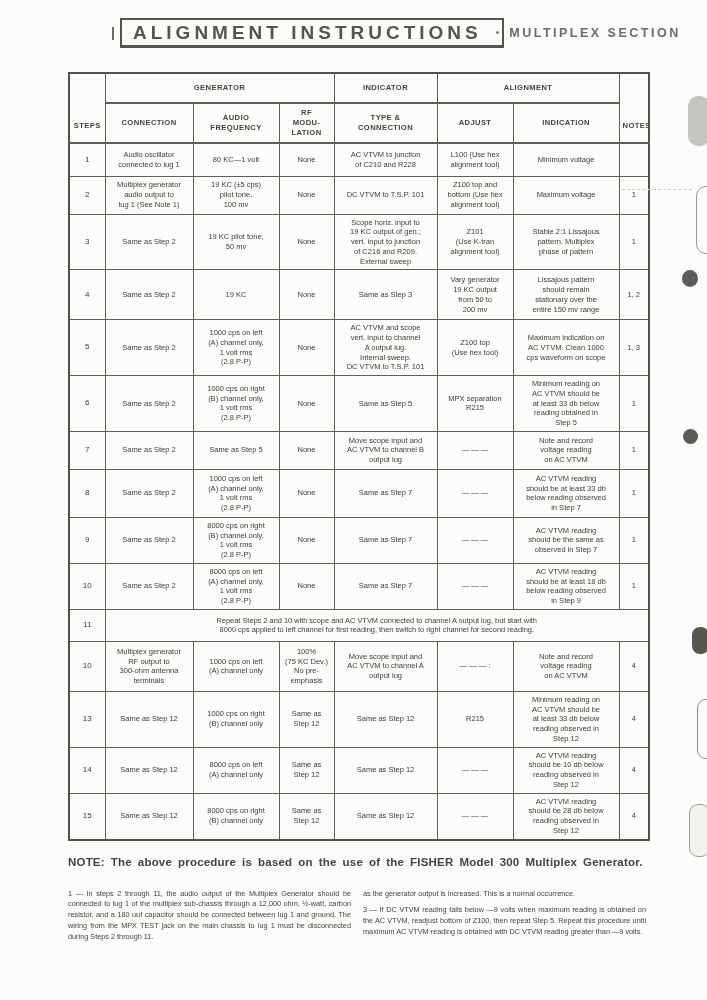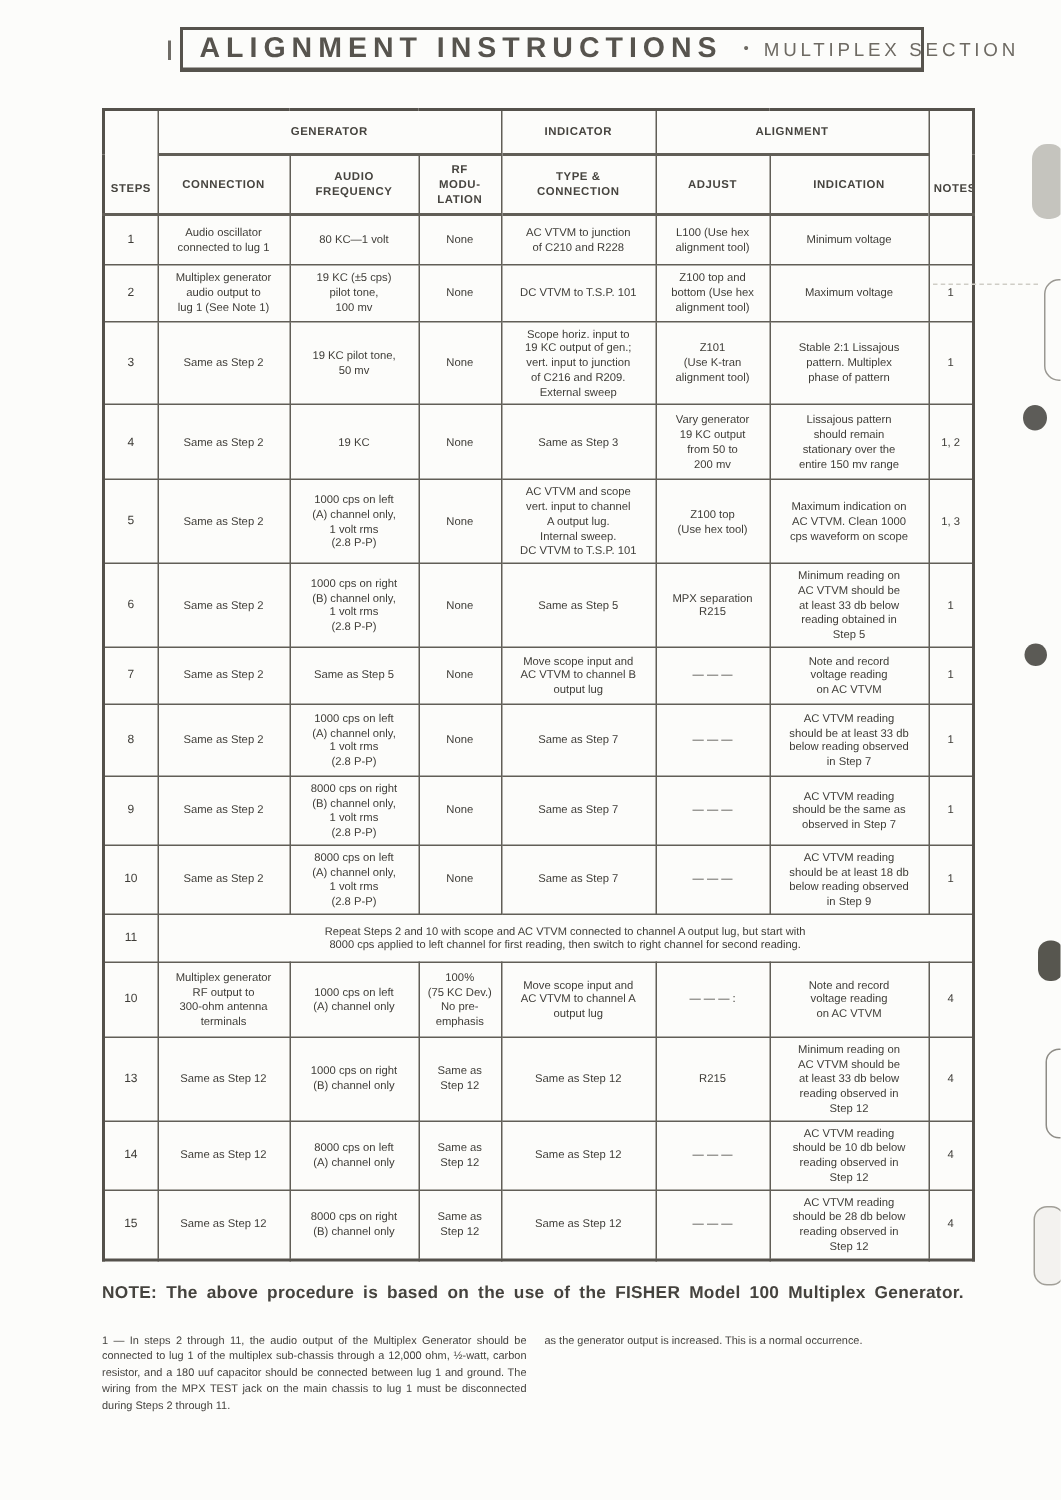--- a/index.html
+++ b/index.html
@@ -5,28 +5,28 @@
   html,body{margin:0;padding:0;}
   body{
     width:707px;height:1000px;position:relative;overflow:hidden;
     background:#fcfcfa;
     font-family:"Liberation Sans","DejaVu Sans",sans-serif;
     color:#3e3c37;
     -webkit-font-smoothing:antialiased;
   }
   
   .title-box{
-    position:absolute;left:120px;top:18px;width:496px;height:30px;
+    position:absolute;left:120px;top:18px;width:384px;height:30px;
     border:2px solid #56534d;border-bottom-width:3px;
     display:flex;align-items:center;padding-left:11px;box-sizing:border-box;
     background:#fcfcfa;
   }
   .title-main{font-size:19px;font-weight:600;letter-spacing:4px;color:#57544e;white-space:nowrap;}
   .title-sep{font-size:10px;color:#6e6a63;margin:0 10px 0 14px;}
-  .title-sub{font-size:12.5px;font-weight:400;letter-spacing:2.5px;color:#6e6a63;white-space:nowrap;}
+  .title-sub{font-size:12.5px;font-weight:700;letter-spacing:2.5px;color:#6e6a63;white-space:nowrap;}
   .tick{position:absolute;left:112px;top:27px;width:2px;height:13px;background:#6f6c66;}
   
   .content{position:absolute;left:68px;top:72px;width:580px;}
   table{border-collapse:collapse;table-layout:fixed;width:580px;border:2px solid #54514b;background:#fcfcfa;}
   th,td{border:1px solid #615e57;padding:3px 3px;text-align:center;vertical-align:middle;
         font-size:7.5px;line-height:1.3;white-space:pre-line;color:#3e3c37;overflow:hidden;}
   thead th{font-weight:bold;letter-spacing:.4px;font-size:7.6px;color:#46443f;}
   .hrow1 th{height:22px;border-bottom-width:2px;}
   .hrow2 th{height:32px;border-bottom-width:2px;}
   .rowspan-h{vertical-align:bottom;padding-bottom:11px;}
@@ -336,28 +336,29 @@
           <td class="c-4">— — —</td>
           <td class="c-5">AC VTVM reading
 should be 28 db below
 reading observed in
 Step 12</td>
           <td class="c-6">4</td>
         </tr>
       </tbody>
   </table>
 
-  <div class="note-line">NOTE: The above procedure is based on the use of the FISHER Model 100 Multiplex Generator.</div>
+  <div class="note-line">NOTE: The above procedure is based on the use of the FISHER Model 300 Multiplex Generator.</div>
 
   <div class="footnotes">
     <div class="fcol">
       <p>1 — In steps 2 through 11, the audio output of the Multiplex Generator should be connected to lug 1 of the multiplex sub-chassis through a 12,000 ohm, ½-watt, carbon resistor, and a 180 uuf capacitor should be connected between lug 1 and ground. The wiring from the MPX TEST jack on the main chassis to lug 1 must be disconnected during Steps 2 through 11.</p>
     </div>
     <div class="fcol">
       <p>as the generator output is increased. This is a normal occurrence.</p>
+      <p>3 — If DC VTVM reading falls below —9 volts when maximum reading is obtained on the AC VTVM, readjust bottom of Z100, then repeat Step 5. Repeat this procedure until maximum AC VTVM reading is obtained with DC VTVM reading greater than —9 volts.</p>
     </div>
   </div>
 </div>
 
 <div class="scan-line"></div>
 <div class="hole h1"></div>
 <div class="hole h2"></div>
 <div class="hole h3"></div>
 <div class="hole h4"></div>
 <div class="hole h5"></div>

